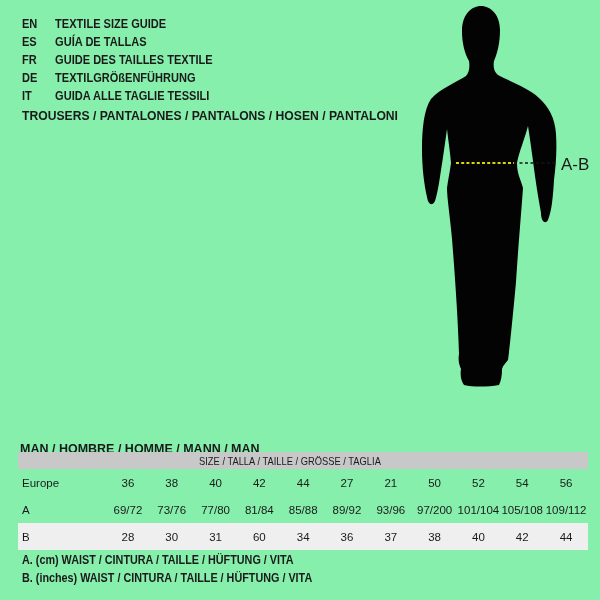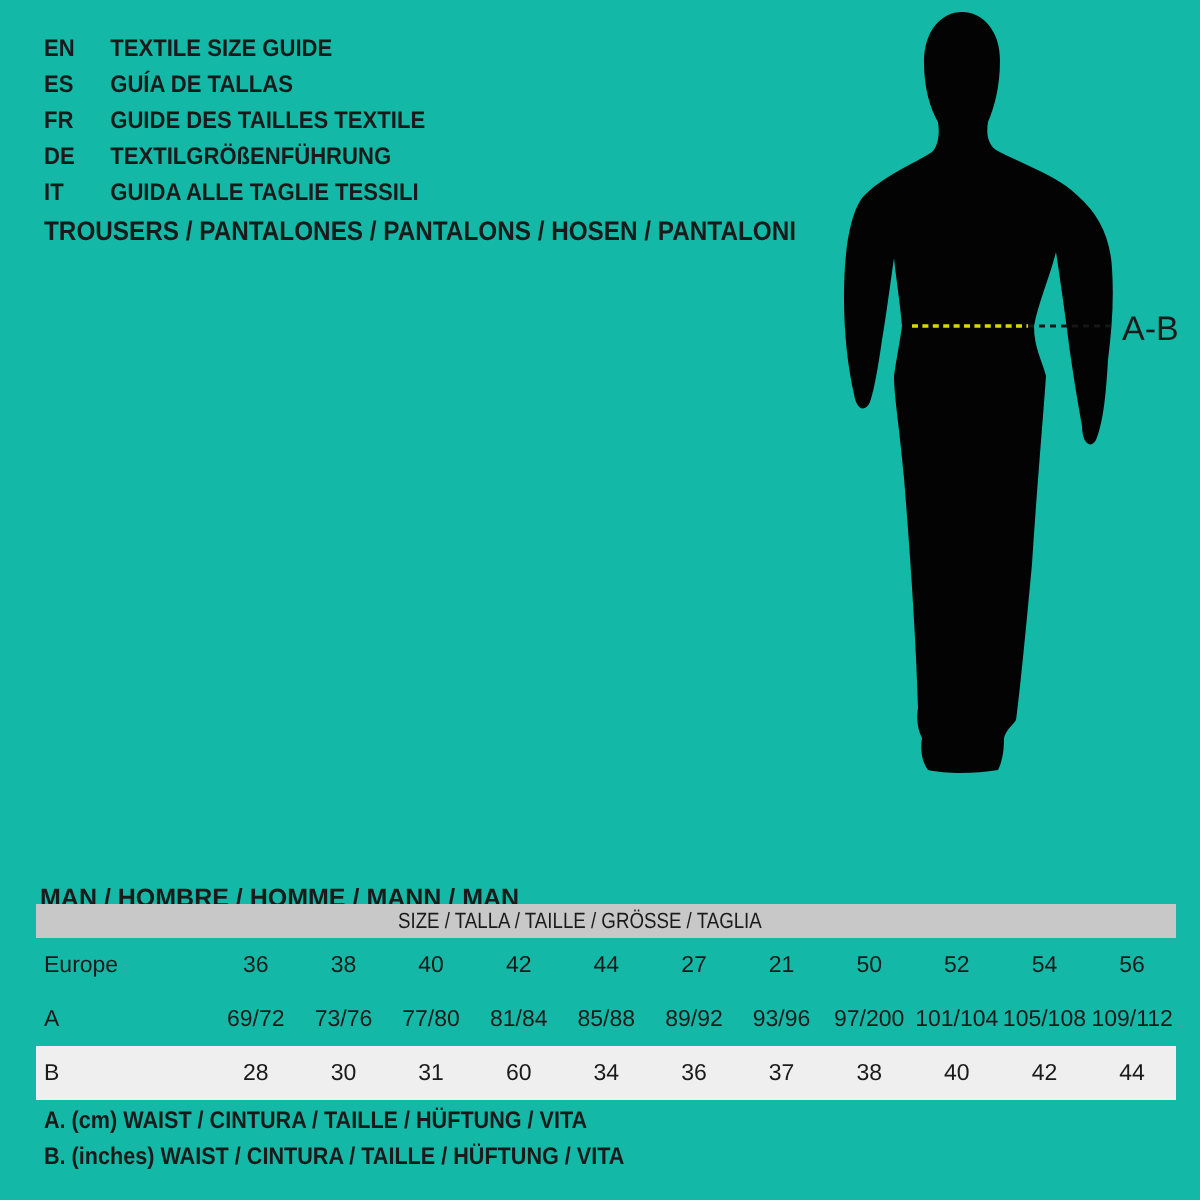--- a/index.html
+++ b/index.html
@@ -1,17 +1,17 @@
 <!DOCTYPE html>
 <html><head>
 <meta charset="utf-8">
 <style>
   html,body { margin:0; padding:0; background:#fff; }
   .page {
-    position:relative; width:600px; height:600px; background:#14b8a6;
+    position:relative; width:600px; height:600px; background:#86efac;
     font-family:"Liberation Sans", sans-serif; color:#1a1a1a; overflow:hidden;
   }
 
   
   .lang-block { position:absolute; left:22px; top:15px; transform:scaleX(0.92); transform-origin:0 0; }
   .lang-row { display:flex; height:18px; align-items:center; font-size:12px; font-weight:bold; }
   .lang-code { width:36px; flex:0 0 36px; }
   .lang-label { white-space:nowrap; }
 
   .garment-title {

